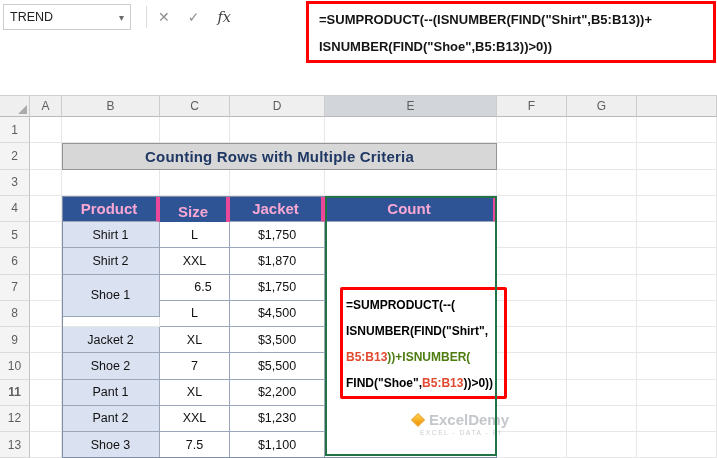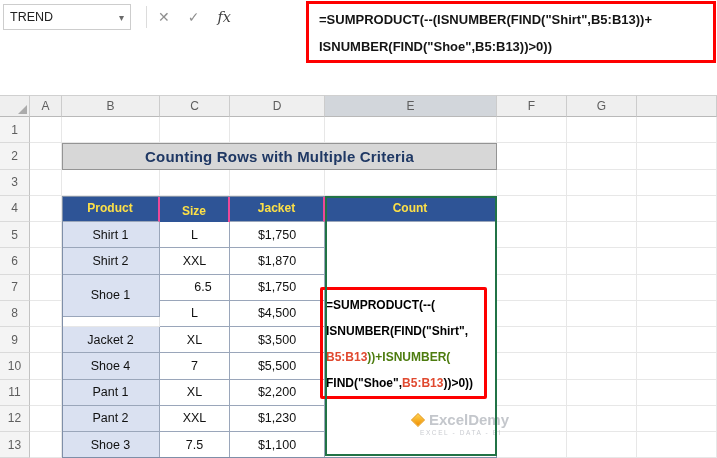--- a/index.html
+++ b/index.html
@@ -29,22 +29,22 @@
     border-left:9px solid transparent; border-bottom:9px solid #ababab; }
   .cell.base { position:absolute; background:#fff; border-right:1px solid #e7e7e7; border-bottom:1px solid #e7e7e7; }
 
   
   .title-cell { position:absolute; background:#d7d7d7; border:1px solid #949494;
     display:flex; align-items:center; justify-content:center;
     font-size:15px; font-weight:bold; color:#1f3864; letter-spacing:.2px; }
   .tcell { position:absolute; display:flex; align-items:center; justify-content:center;
     font-size:12.5px; color:#111; background:#fff;
     border-right:1px solid #9aa6ba; border-bottom:1px solid #9aa6ba; }
-  .tcell.thead { background:#2e5496; color:#fde047; font-weight:bold; font-size:12px;
-    border-right:2px solid #ec4899; }
+  .tcell.thead { background:#2e5496; color:#f9a8d4; font-weight:bold; font-size:15px;
+    border-right:4px solid #ec4899; }
   .tcell.product { background:#dae1f1; }
   .tcell.merged { border-right:none; }
   .table-outline { position:absolute; border:1.5px solid #7f8fa8; pointer-events:none; }
   .sel-border { position:absolute; border:2px solid #217346; pointer-events:none; }
   .cell-formula-box { position:absolute; border:3px solid #fe0000; border-radius:2px;
     padding:2px 0 0 3px; pointer-events:none; }
   .cf-line { font-size:12px; font-weight:700; line-height:26px; white-space:nowrap; color:#000; }
 
   
   .watermark { position:absolute; left:402px; top:411px; width:118px; display:flex;
@@ -171,21 +171,21 @@
     <div class="cell base" style="left: 637px; top: 327px; width: 80px; height: 26.25px; position: absolute;"></div>
     <div class="hdr row" style="left: 0px; top: 353.25px; width: 30px; height: 26.25px; position: absolute;">10</div>
     <div class="cell base" style="left: 30px; top: 353.25px; width: 32px; height: 26.25px; position: absolute;"></div>
     <div class="cell base" style="left: 62px; top: 353.25px; width: 98px; height: 26.25px; position: absolute;"></div>
     <div class="cell base" style="left: 160px; top: 353.25px; width: 70px; height: 26.25px; position: absolute;"></div>
     <div class="cell base" style="left: 230px; top: 353.25px; width: 95px; height: 26.25px; position: absolute;"></div>
     <div class="cell base" style="left: 325px; top: 353.25px; width: 172px; height: 26.25px; position: absolute;"></div>
     <div class="cell base" style="left: 497px; top: 353.25px; width: 70px; height: 26.25px; position: absolute;"></div>
     <div class="cell base" style="left: 567px; top: 353.25px; width: 70px; height: 26.25px; position: absolute;"></div>
     <div class="cell base" style="left: 637px; top: 353.25px; width: 80px; height: 26.25px; position: absolute;"></div>
-    <div class="hdr row" style="left: 0px; top: 379.5px; width: 30px; height: 26.25px; position: absolute;">11</div>
+    <div class="hdr row" style="left: 0px; top: 379.5px; width: 30px; height: 26.25px; position: absolute; font-weight: bold;">11</div>
     <div class="cell base" style="left: 30px; top: 379.5px; width: 32px; height: 26.25px; position: absolute;"></div>
     <div class="cell base" style="left: 62px; top: 379.5px; width: 98px; height: 26.25px; position: absolute;"></div>
     <div class="cell base" style="left: 160px; top: 379.5px; width: 70px; height: 26.25px; position: absolute;"></div>
     <div class="cell base" style="left: 230px; top: 379.5px; width: 95px; height: 26.25px; position: absolute;"></div>
     <div class="cell base" style="left: 325px; top: 379.5px; width: 172px; height: 26.25px; position: absolute;"></div>
     <div class="cell base" style="left: 497px; top: 379.5px; width: 70px; height: 26.25px; position: absolute;"></div>
     <div class="cell base" style="left: 567px; top: 379.5px; width: 70px; height: 26.25px; position: absolute;"></div>
     <div class="cell base" style="left: 637px; top: 379.5px; width: 80px; height: 26.25px; position: absolute;"></div>
     <div class="hdr row" style="left: 0px; top: 405.75px; width: 30px; height: 26.25px; position: absolute;">12</div>
     <div class="cell base" style="left: 30px; top: 405.75px; width: 32px; height: 26.25px; position: absolute;"></div>
@@ -218,34 +218,34 @@
     <div class="tcell" style="left: 230px; top: 248.25px; width: 95px; height: 26.25px; position: absolute;">$1,870</div>
     <div class="tcell product" style="left: 62px; top: 274.5px; width: 98px; height: 42px; position: absolute;">Shoe 1</div>
     <div class="tcell" style="left: 160px; top: 274.5px; width: 70px; height: 26.25px; position: absolute; padding-left: 17px;">6.5</div>
     <div class="tcell" style="left: 230px; top: 274.5px; width: 95px; height: 26.25px; position: absolute;">$1,750</div>
     <div class="tcell product" style="left: 62px; top: 300.75px; width: 98px; height: 26.25px; position: absolute; margin-top: 40px;">Jacket 1</div>
     <div class="tcell" style="left: 160px; top: 300.75px; width: 70px; height: 26.25px; position: absolute;">L</div>
     <div class="tcell" style="left: 230px; top: 300.75px; width: 95px; height: 26.25px; position: absolute;">$4,500</div>
     <div class="tcell product" style="left: 62px; top: 327px; width: 98px; height: 26.25px; position: absolute;">Jacket 2</div>
     <div class="tcell" style="left: 160px; top: 327px; width: 70px; height: 26.25px; position: absolute;">XL</div>
     <div class="tcell" style="left: 230px; top: 327px; width: 95px; height: 26.25px; position: absolute;">$3,500</div>
-    <div class="tcell product" style="left: 62px; top: 353.25px; width: 98px; height: 26.25px; position: absolute;">Shoe 4</div>
+    <div class="tcell product" style="left: 62px; top: 353.25px; width: 98px; height: 26.25px; position: absolute;">Shoe 2</div>
     <div class="tcell" style="left: 160px; top: 353.25px; width: 70px; height: 26.25px; position: absolute;">7</div>
     <div class="tcell" style="left: 230px; top: 353.25px; width: 95px; height: 26.25px; position: absolute;">$5,500</div>
     <div class="tcell product" style="left: 62px; top: 379.5px; width: 98px; height: 26.25px; position: absolute;">Pant 1</div>
     <div class="tcell" style="left: 160px; top: 379.5px; width: 70px; height: 26.25px; position: absolute;">XL</div>
     <div class="tcell" style="left: 230px; top: 379.5px; width: 95px; height: 26.25px; position: absolute;">$2,200</div>
     <div class="tcell product" style="left: 62px; top: 405.75px; width: 98px; height: 26.25px; position: absolute;">Pant 2</div>
     <div class="tcell" style="left: 160px; top: 405.75px; width: 70px; height: 26.25px; position: absolute;">XXL</div>
     <div class="tcell" style="left: 230px; top: 405.75px; width: 95px; height: 26.25px; position: absolute;">$1,230</div>
     <div class="tcell product" style="left: 62px; top: 432px; width: 98px; height: 26.25px; position: absolute;">Shoe 3</div>
     <div class="tcell" style="left: 160px; top: 432px; width: 70px; height: 26.25px; position: absolute;">7.5</div>
     <div class="tcell" style="left: 230px; top: 432px; width: 95px; height: 26.25px; position: absolute;">$1,100</div>
     <div class="tcell merged" style="left: 325px; top: 222px; width: 172px; height: 236.25px; position: absolute;"></div>
-    <div class="cell-formula-box" style="left: 320px; top: 287px; width: 167px; height: 112px; position: absolute;">
+    <div class="cell-formula-box" style="left: 340px; top: 287px; width: 167px; height: 112px; position: absolute;">
       <div class="cf-line"><span style="color: rgb(0, 0, 0);">=SUMPRODUCT(--(</span></div>
       <div class="cf-line"><span style="color: rgb(0, 0, 0);">ISNUMBER(FIND("Shirt",</span></div>
       <div class="cf-line"><span style="color: rgb(224, 73, 47);">B5:B13</span><span style="color: #4d7c0f;">))+ISNUMBER(</span></div>
       <div class="cf-line"><span style="color: rgb(0, 0, 0);">FIND("Shoe",</span><span style="color: rgb(224, 73, 47);">B5:B13</span><span style="color: rgb(0, 0, 0);">))&gt;0))</span></div>
     </div>
     <div class="watermark">
     <div class="wm-row">
       <span class="wm-logo"></span>
       <span class="wm-name">ExcelDemy</span>
     </div>

